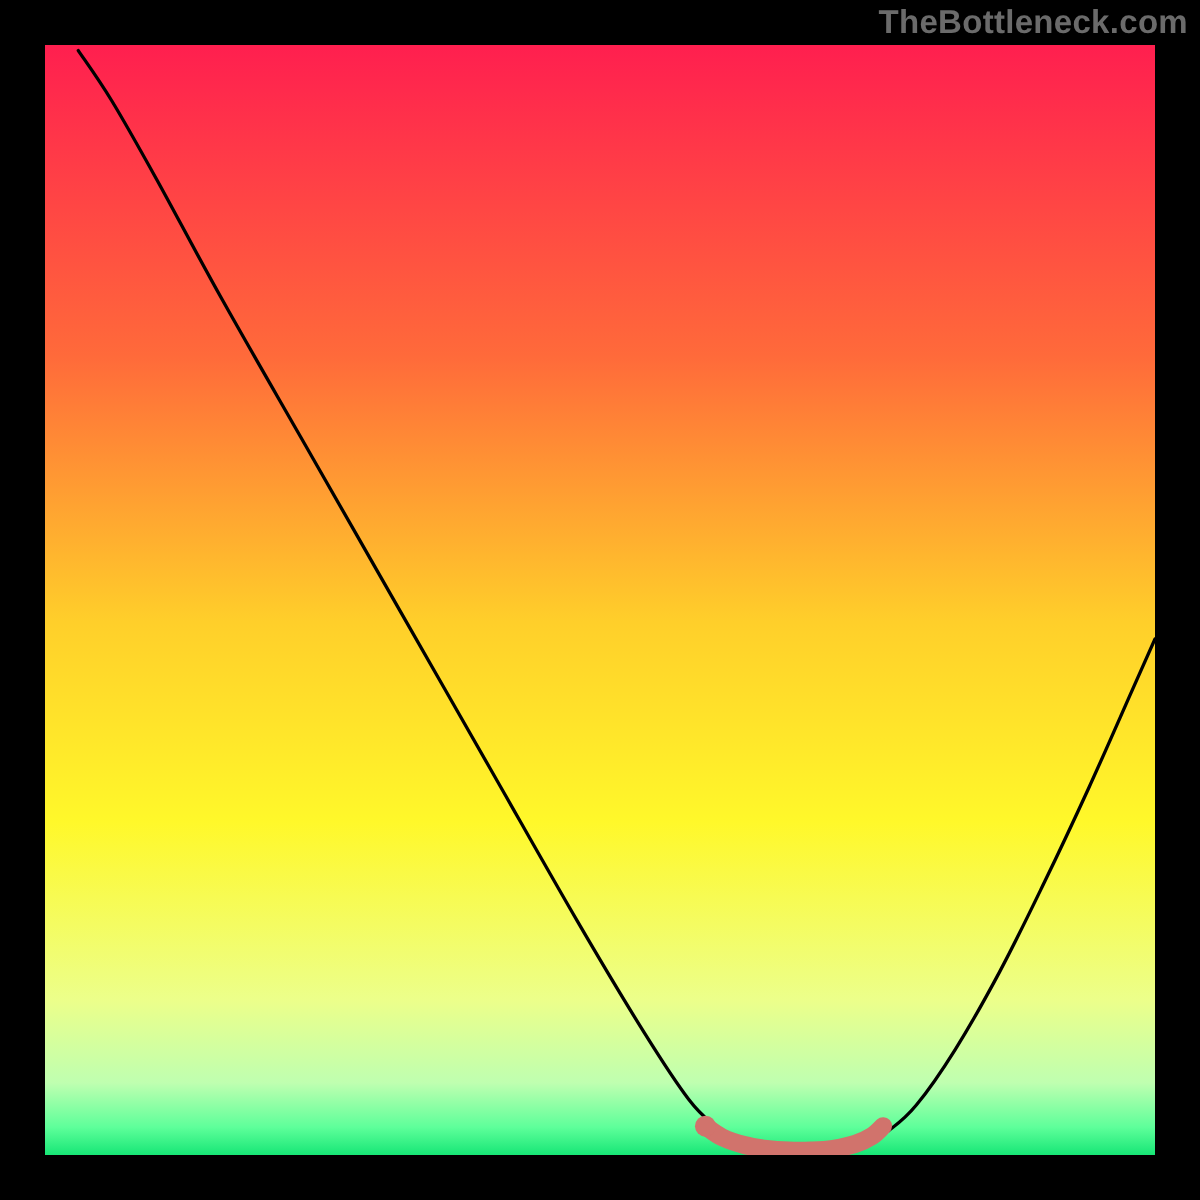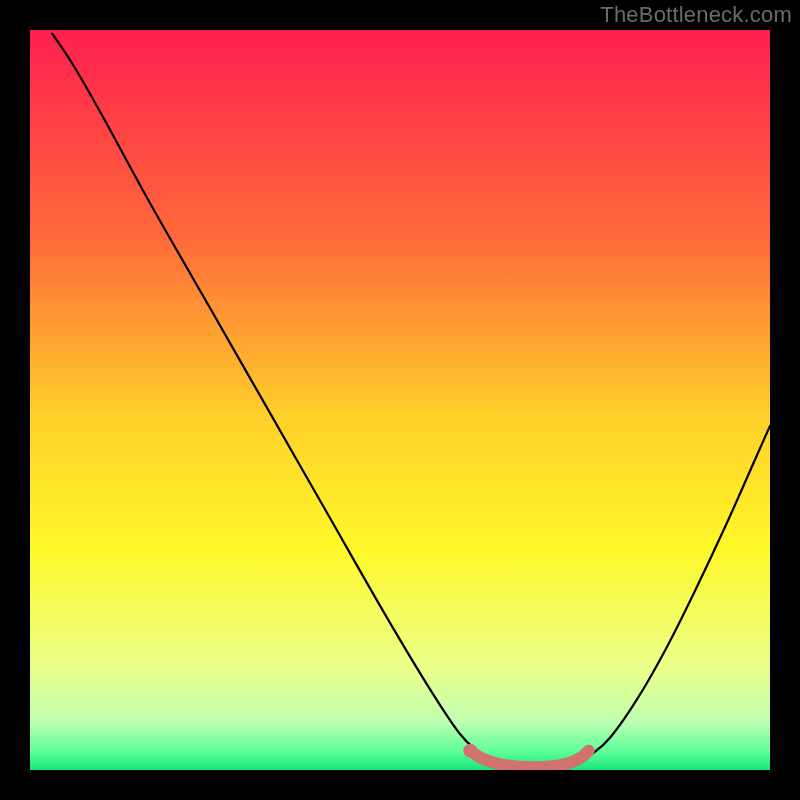--- a/index.html
+++ b/index.html
@@ -15,21 +15,21 @@
     width: 800px;
     height: 800px;
     background: #000;
   }
   .watermark {
     position: absolute;
     top: 2px;
     right: 8px;
     color: #6b6b6b;
     font-size: 22px;
-    font-weight: 400;
+    font-weight: 700;
     letter-spacing: 0.2px;
     z-index: 3;
   }
   .plot-area {
     position: absolute;
     left: 30px;
     top: 30px;
     width: 740px;
     height: 740px;
     overflow: hidden;

